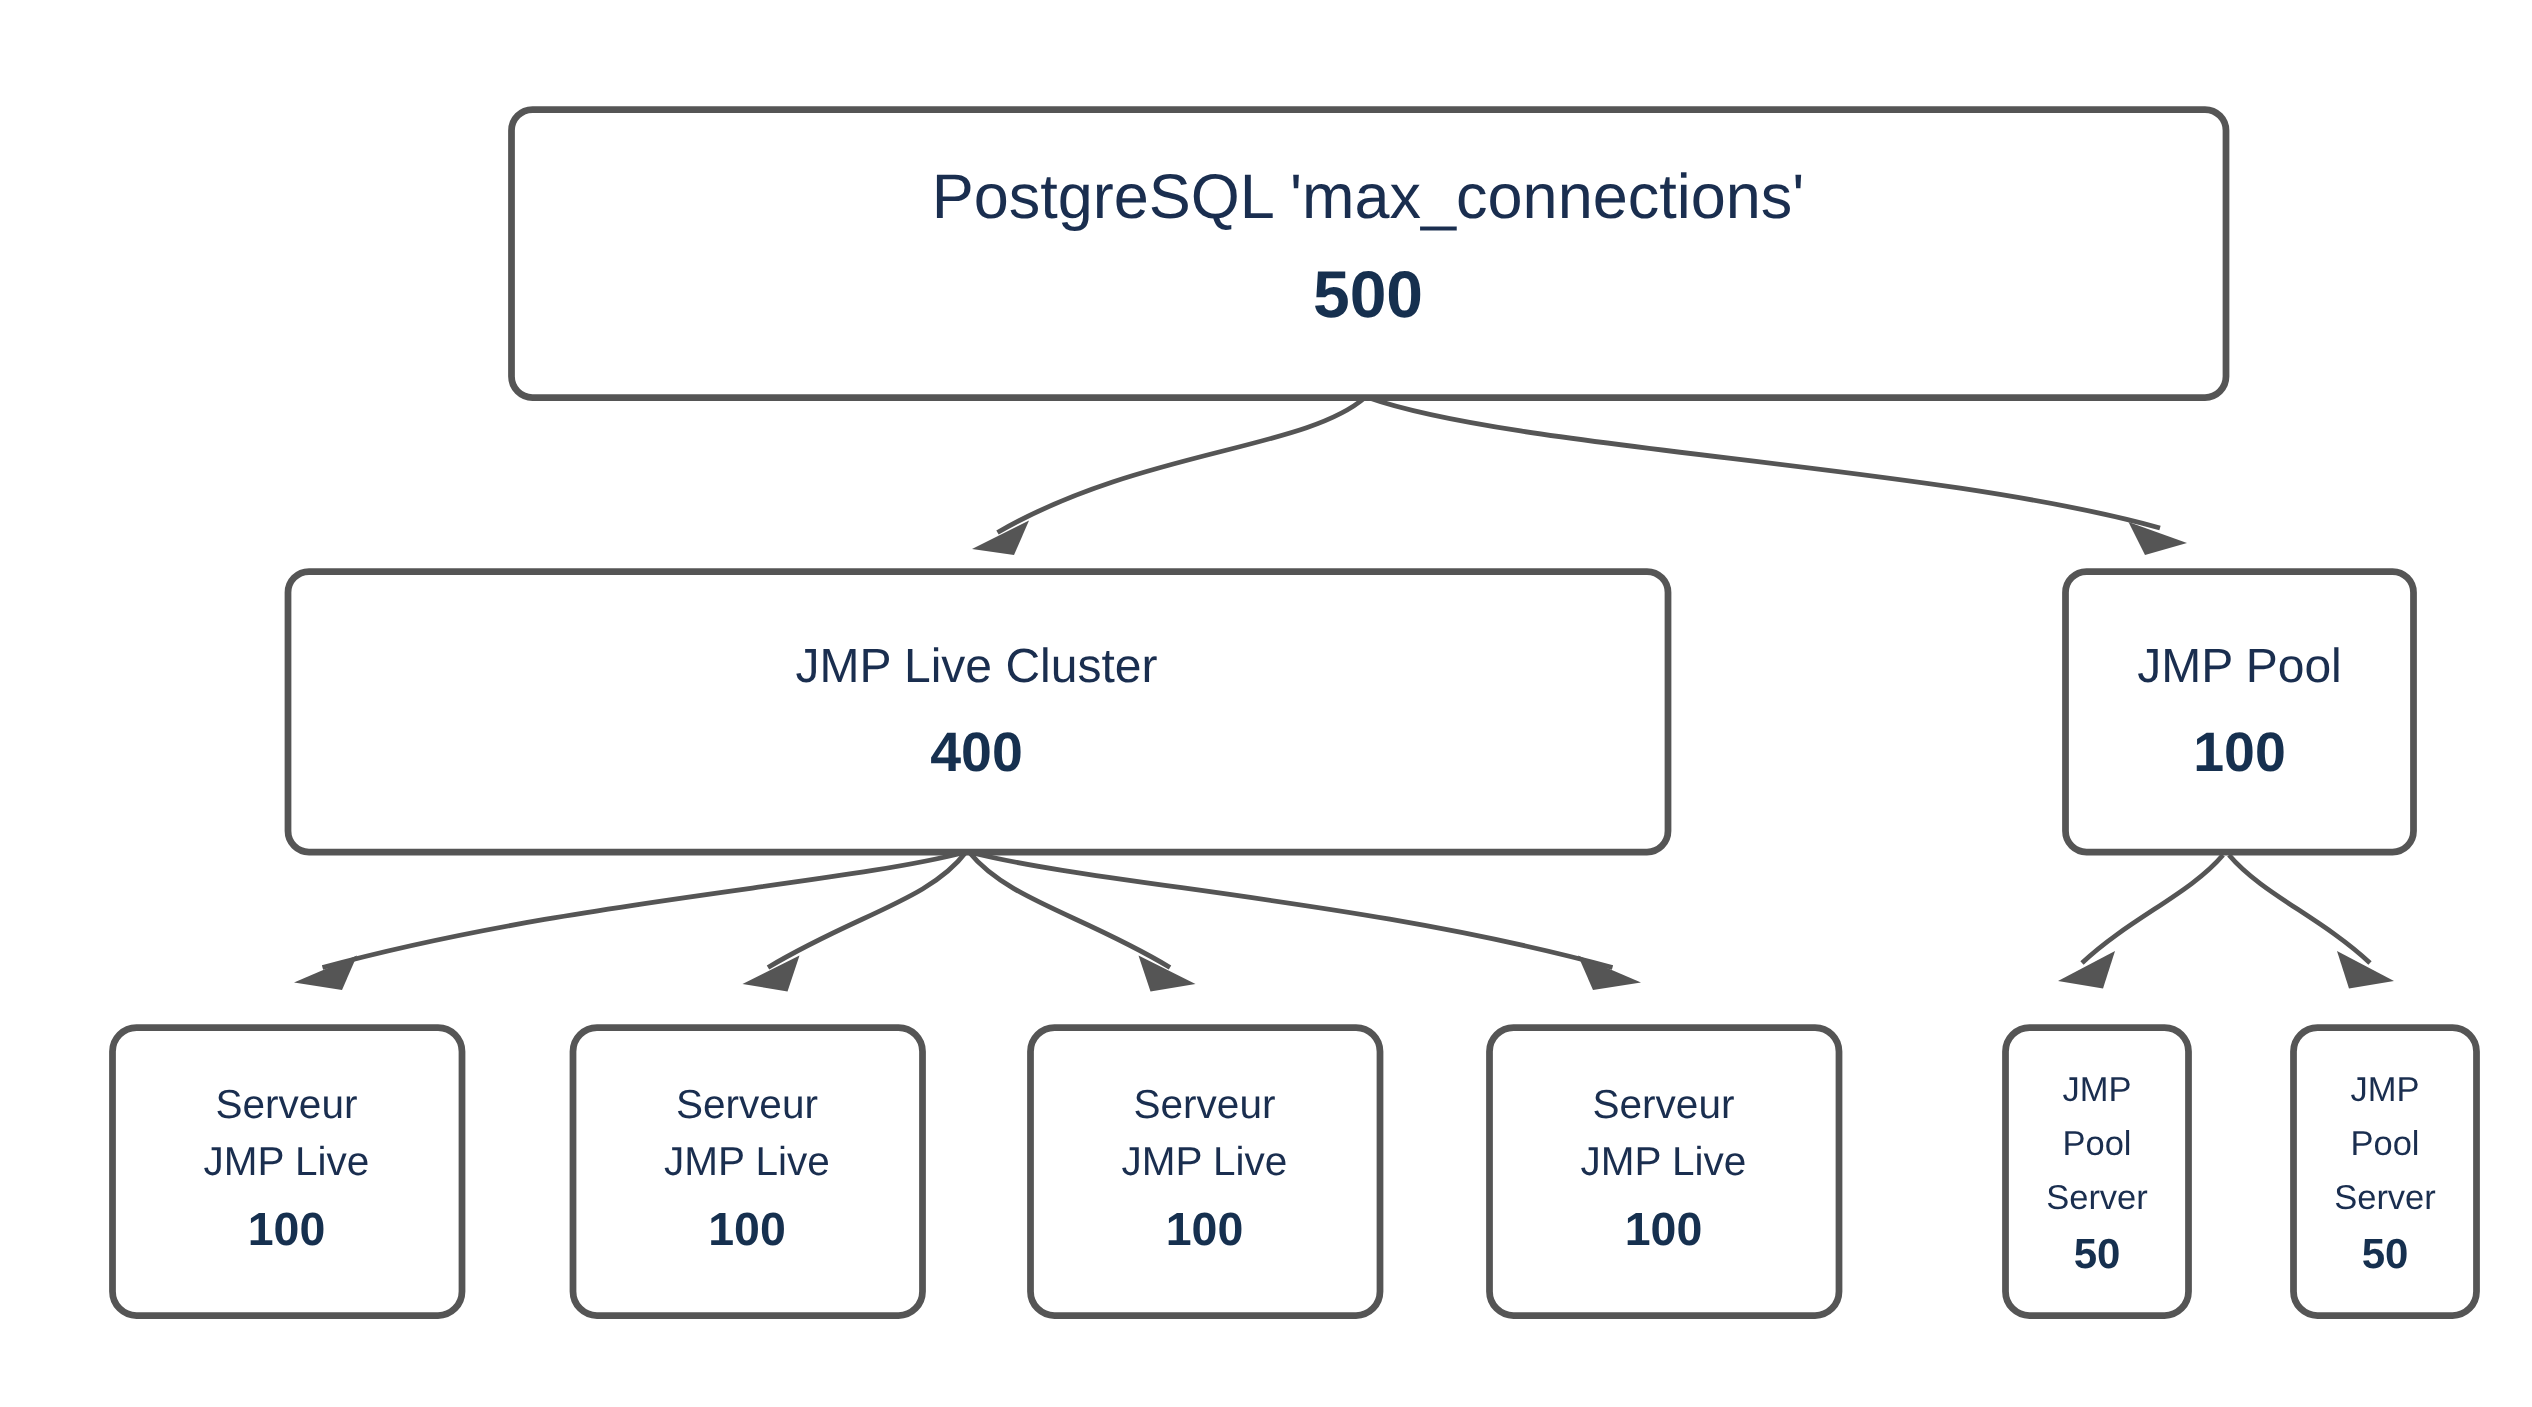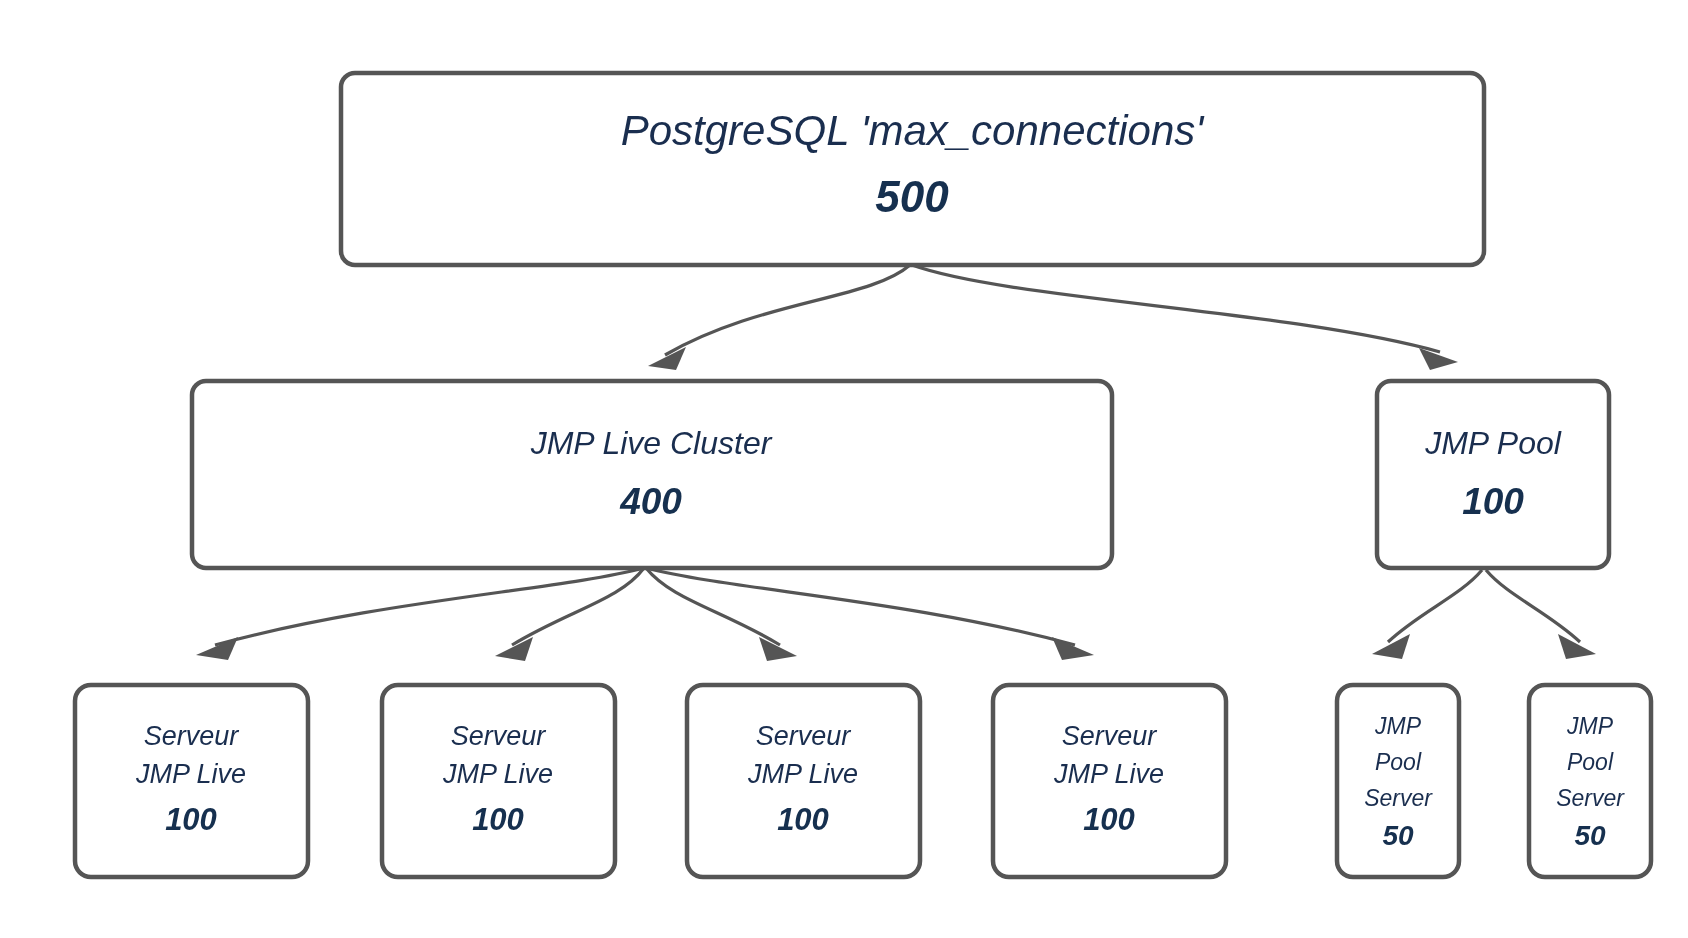--- a/index.html
+++ b/index.html
@@ -11,21 +11,20 @@
     width: 1688px;
     height: 938px;
     font-family: "Liberation Sans", sans-serif;
     overflow: hidden;
   }
   #diagram-root {
     position: relative;
     width: 1688px;
     height: 938px;
     background: #ffffff;
-    font-style: italic;
   }
   svg.diagram {
     display: block;
     width: 1688px;
     height: 938px;
   }
   .node-box {
     fill: #ffffff;
     stroke: #555555;
     stroke-width: 4.5;

